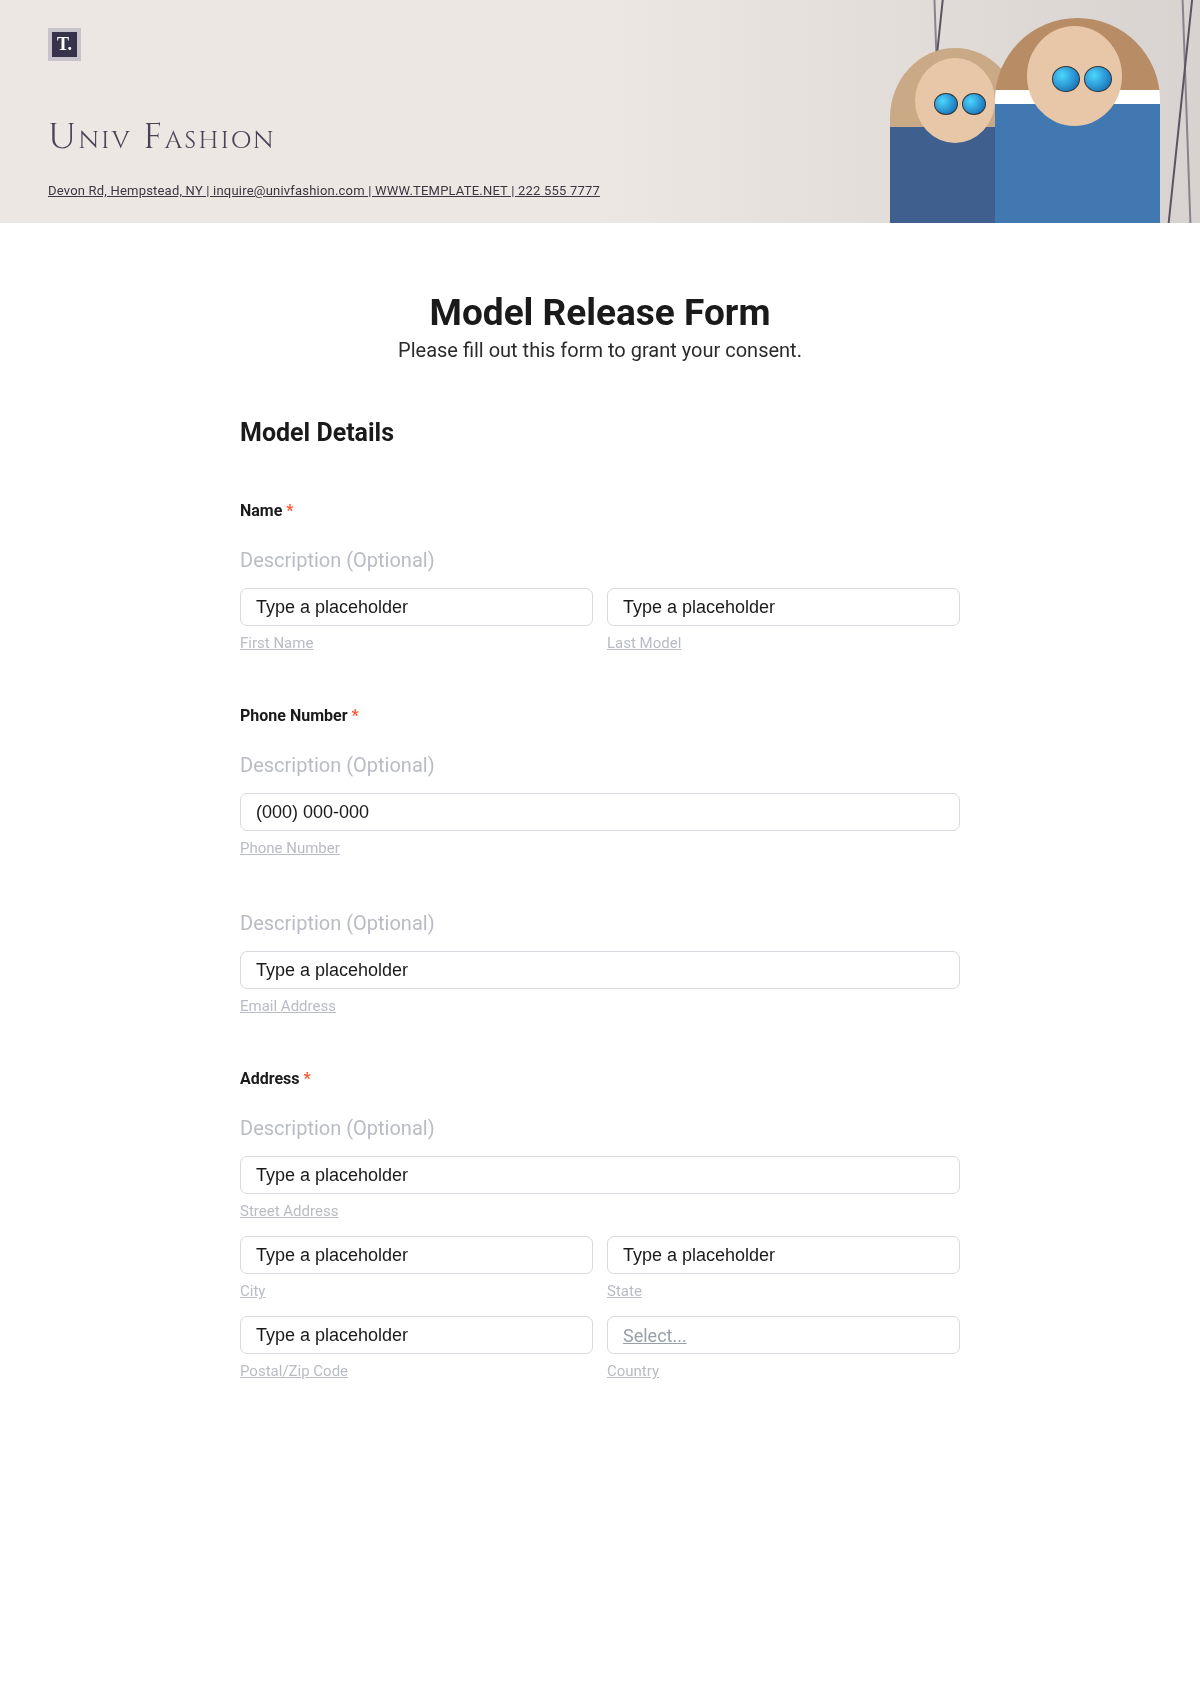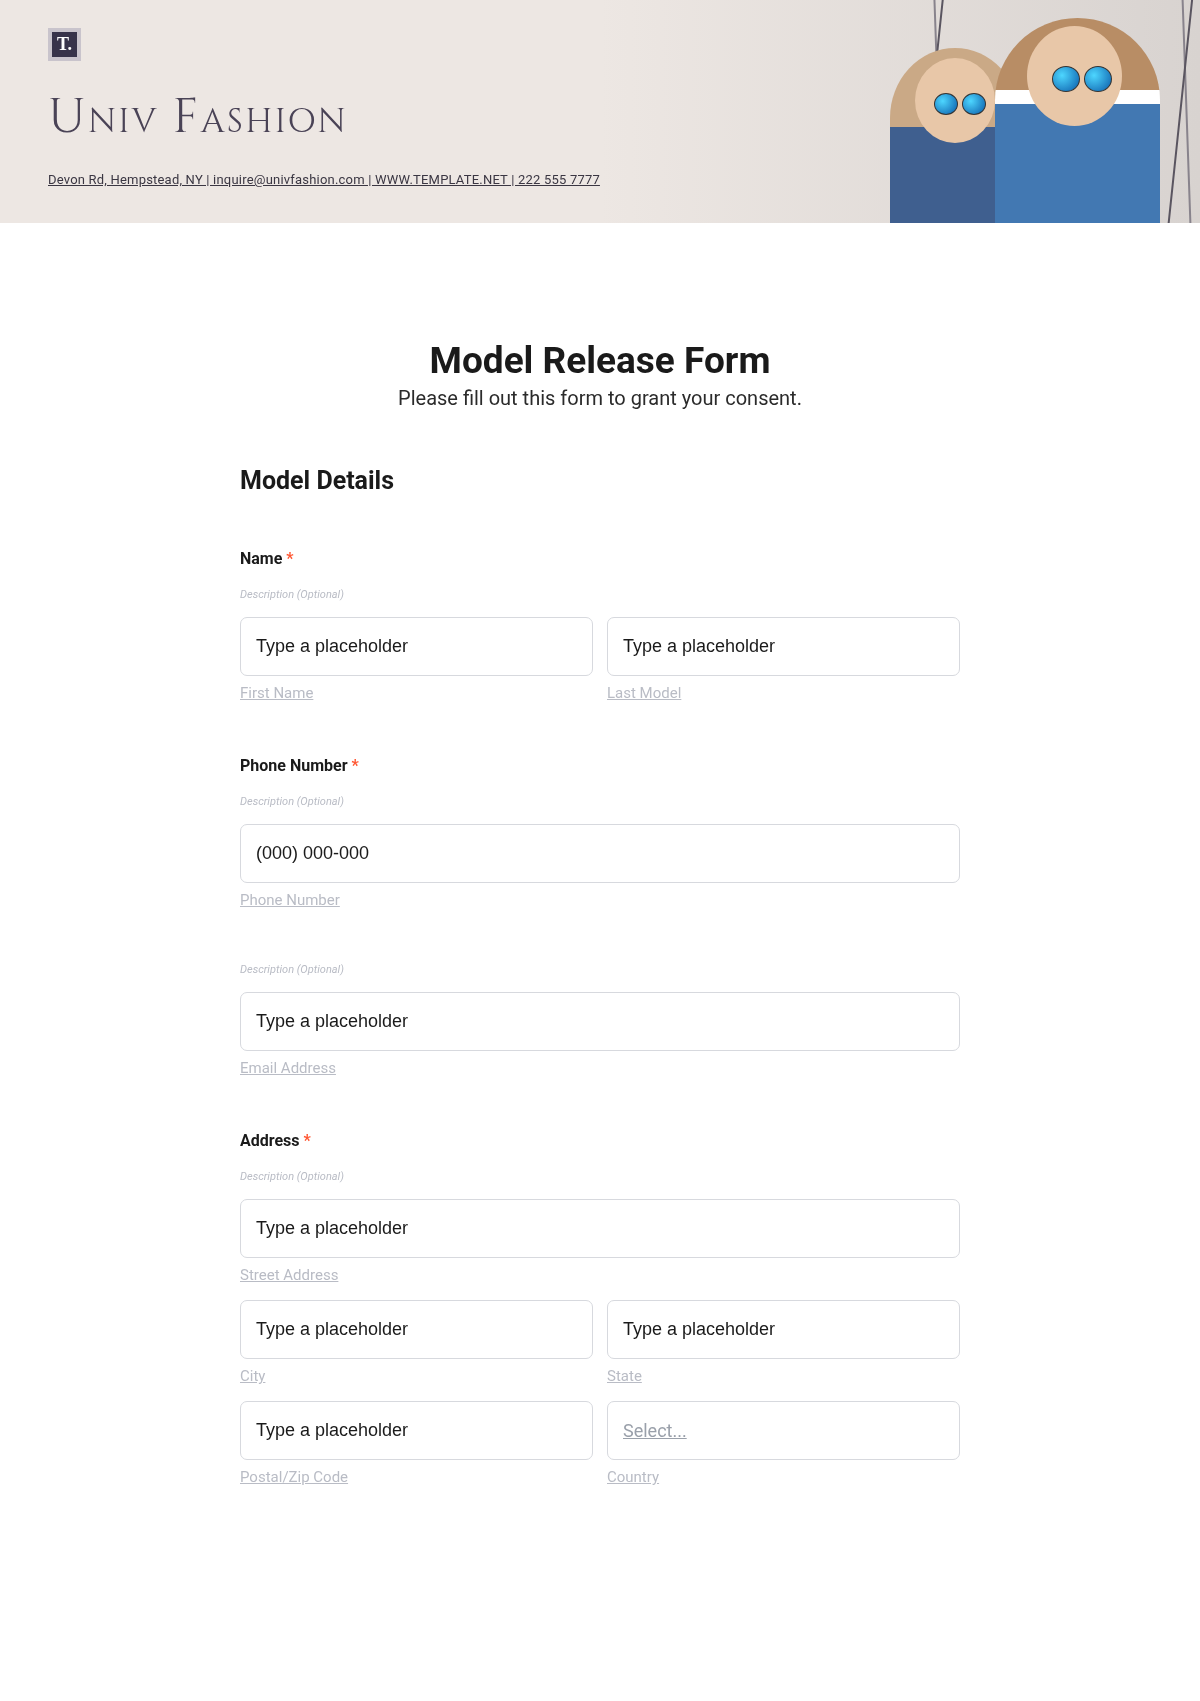--- a/index.html
+++ b/index.html
@@ -14,24 +14,24 @@
   .logo-badge {
     width: 33px; height: 33px;
     background: #37334a;
     border: 4px solid #c9c4cc;
     display: flex; align-items: center; justify-content: center;
     color: #fff; font-weight: 700; font-size: 18px;
     font-family: Georgia, serif;
   }
   .brand {
     font-family: "Trajan Pro", "Cinzel", Georgia, serif;
-    font-size: 48px;
+    font-size: 36px;
     letter-spacing: 2px;
     color: #4a4356;
-    margin-top: 24px;
+    margin-top: 52px;
     font-weight: 400;
     font-variant: small-caps;
   }
   .contact-line {
     font-size: 13px;
     color: #3a3642;
     margin-top: 22px;
     letter-spacing: 0.2px;
     text-decoration: underline;
   }
@@ -87,35 +87,35 @@
   }
   .glasses span {
     width:24px; height:22px; border-radius:50%;
     background: radial-gradient(circle at 35% 35%, #4dd6ff, #0a5aa8);
     border:1px solid #333;
   }
   .glasses-f { top:45px; left:40px; }
   .glasses-m { top:48px; left:52px; width:70px; }
   .glasses-m span { width:28px; height:26px; }
 
-  .content { max-width: 820px; margin: 0 auto; padding: 116px 50px 0 50px; }
+  .content { max-width: 820px; margin: 0 auto; padding: 68px 50px 0 50px; }
   .form-title { text-align: center; font-size: 37px; font-weight: 700; color: #1a1a1a; }
   .form-subtitle { text-align: center; font-size: 20px; color: #2b2b2b; margin-top: 4px; }
   .section-heading { font-size: 25px; font-weight: 700; margin-top: 56px; color: #1a1a1a; }
 
   .field-group { margin-top: 54px; }
   .field-label { font-size: 16px; font-weight: 700; color: #1a1a1a; }
   .req { color: #ff5733; font-weight: 700; }
-  .desc { font-size: 11px; font-style: italic; color: #b9bcc5; margin-top: 20px; }
+  .desc { font-size: 20px; color: #b9bcc5; margin-top: 28px; }
 
   .row { display: flex; gap: 14px; margin-top: 16px; }
   .col { flex: 1; display: flex; flex-direction: column; }
   .input {
     width: 100%;
-    height: 59px;
+    height: 38px;
     border: 1px solid #d7d9de;
     border-radius: 7px;
     padding: 0 15px;
     font-size: 18px;
     color: #1a1a1a;
     background: #fff;
     outline: none;
   }
   .input::placeholder { color: #1a1a1a; }
   .select-ph { color: #9aa0aa; position: relative; display:flex; align-items:center;text-decoration:underline; }

